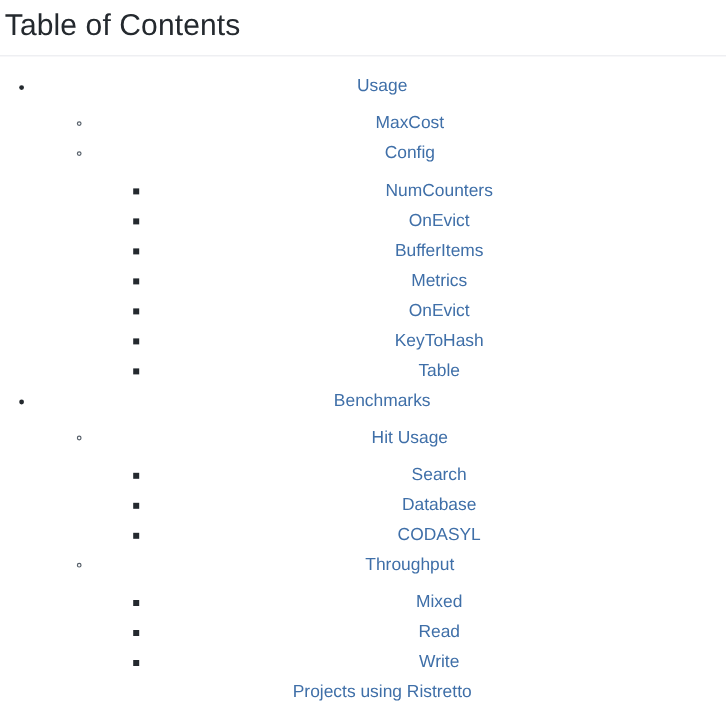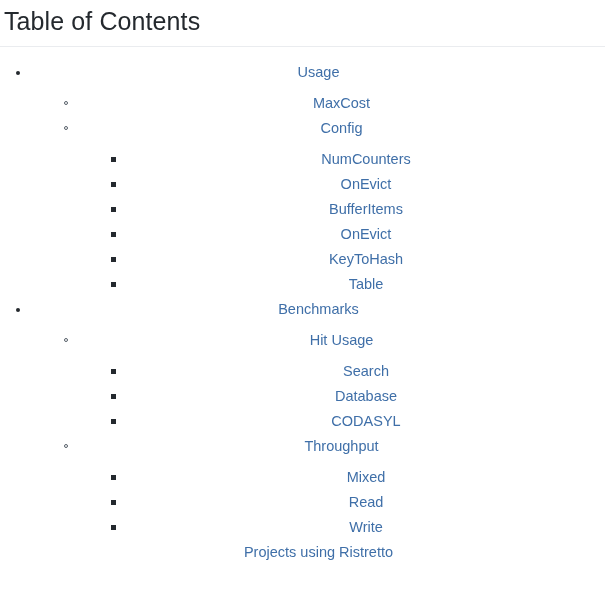--- a/index.html
+++ b/index.html
@@ -131,20 +131,21 @@
   <hr class="toc-divider">
 
   <div id="toc-root">
       <ul class="toc-list level-1">
         <li class="toc-item"><span class="bullet bullet-disc"></span><a class="toc-link" href="#usage">Usage</a><ul class="toc-list level-2">
             <li class="toc-item"><span class="bullet bullet-circle"></span><a class="toc-link" href="#example">MaxCost</a></li>
             <li class="toc-item"><span class="bullet bullet-circle"></span><a class="toc-link" href="#config">Config</a><ul class="toc-list level-3">
                 <li class="toc-item"><span class="bullet bullet-square"></span><a class="toc-link" href="#numcounters">NumCounters</a></li>
                 <li class="toc-item"><span class="bullet bullet-square"></span><a class="toc-link" href="#maxcost">OnEvict</a></li>
                 <li class="toc-item"><span class="bullet bullet-square"></span><a class="toc-link" href="#bufferitems">BufferItems</a></li>
+                <li class="toc-item"><span class="bullet bullet-square"></span><a class="toc-link" href="#metrics">Metrics</a></li>
                 <li class="toc-item"><span class="bullet bullet-square"></span><a class="toc-link" href="#onevict">OnEvict</a></li>
                 <li class="toc-item"><span class="bullet bullet-square"></span><a class="toc-link" href="#keytohash">KeyToHash</a></li>
                 <li class="toc-item"><span class="bullet bullet-square"></span><a class="toc-link" href="#cost">Table</a></li>
               </ul></li>
           </ul></li>
         <li class="toc-item"><span class="bullet bullet-disc"></span><a class="toc-link" href="#benchmarks">Benchmarks</a><ul class="toc-list level-2">
             <li class="toc-item"><span class="bullet bullet-circle"></span><a class="toc-link" href="#hit-ratios">Hit Usage</a><ul class="toc-list level-3">
                 <li class="toc-item"><span class="bullet bullet-square"></span><a class="toc-link" href="#search">Search</a></li>
                 <li class="toc-item"><span class="bullet bullet-square"></span><a class="toc-link" href="#database">Database</a></li>
                 <li class="toc-item"><span class="bullet bullet-square"></span><a class="toc-link" href="#codasyl">CODASYL</a></li>

